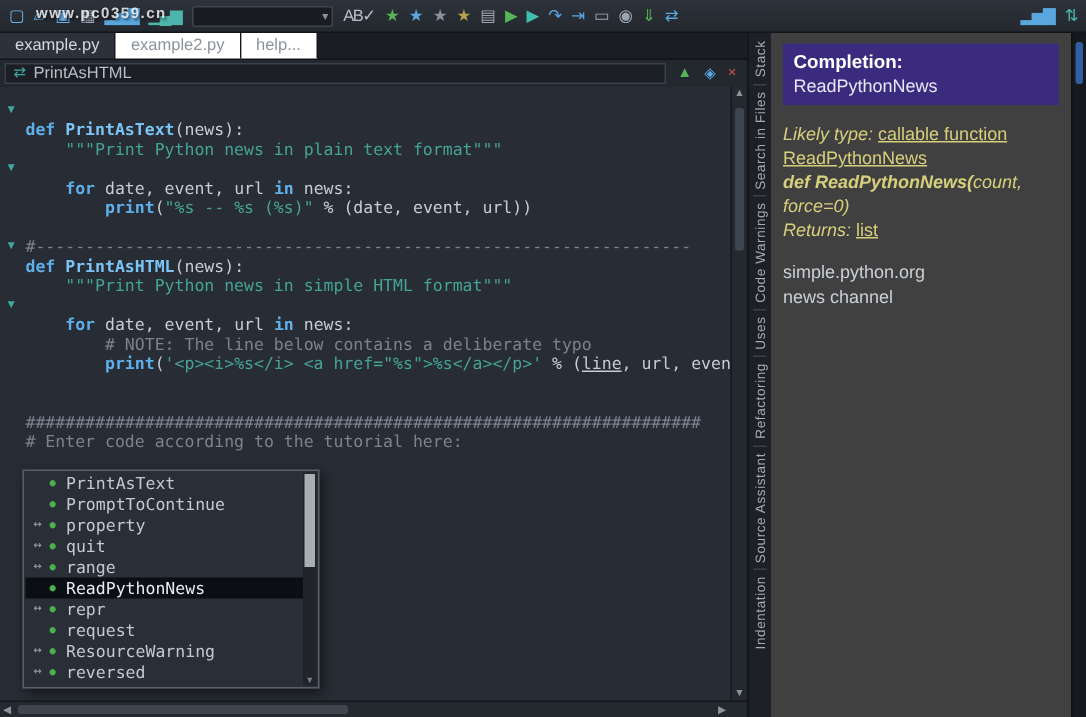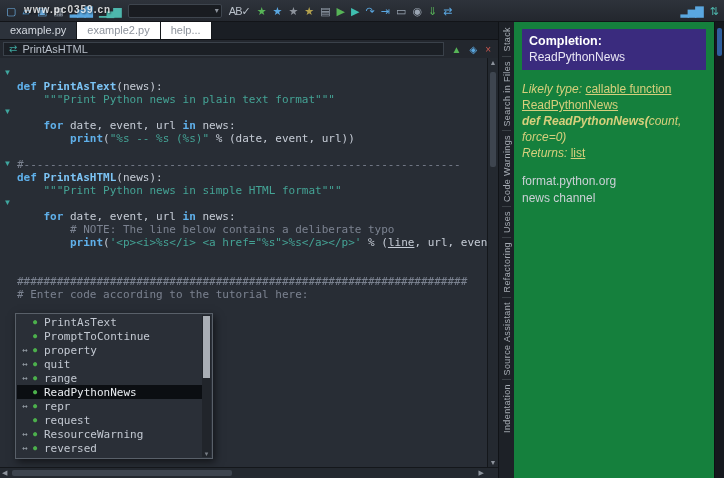--- a/index.html
+++ b/index.html
@@ -91,21 +91,21 @@
   .ac-scroll .arr { position:absolute; bottom:0; left:0; right:0; text-align:center; font-size:6px; color:#777d85; }
 
   
   .side-strip { width:16px; background:#1d2127; border-left:1px solid #101317;
     display:flex; flex-direction:column; align-items:center; padding:5px 0; }
   .side-tab { writing-mode:vertical-rl; transform:rotate(180deg); font-size:9px;
     color:#a6acb4; letter-spacing:.4px; white-space:nowrap; cursor:default; }
   .side-sep { width:9px; height:1px; background:#3a4046; margin:4px 0; }
 
   
-  .assist { flex:1; background:#15803d; padding:7px 8px; font-size:12px; color:#c9cdd3; overflow:hidden; }
+  .assist { flex:1; background:#404040; padding:7px 8px; font-size:12px; color:#c9cdd3; overflow:hidden; }
   .completion-box { background:#3a2b7e; padding:5px 7px 6px; margin-bottom:11px; }
   .completion-label { font-weight:bold; color:#ffffff; font-size:12.5px; }
   .completion-symbol { color:#e9e6f5; margin-top:2px; }
   .type-box { color:#d6cf7c; line-height:16px; margin-bottom:12px; }
   .lnk { text-decoration:underline; cursor:pointer; }
   .it { font-style:italic; }
   .sig-prefix { font-weight:bold; font-style:italic; }
   .doc-box { line-height:17px; color:#cbd0d6; }
   .doc-row { display:flex; justify-content:space-between; align-items:center; }
   .pep-badge { background:#44b14e; color:#0e3b12; font-size:9.5px; font-weight:bold;
@@ -335,21 +335,21 @@
           <span class="lnk">ReadPythonNews</span>
         </div>
         <div>
           <span class="sig-prefix">def ReadPythonNews(</span><span class="it">count, force=0)</span>
         </div>
         <div>
           <span class="it">Returns: </span><span class="lnk">list</span>
         </div>
       </div>
       <div class="doc-box">
-        <div>format.python.org</div>
+        <div>simple.python.org</div>
         <div>news channel</div>
       </div>
     </div>
 
     <div class="right-strip">
       <div class="thumb"></div>
     </div>
   </div>
 </div>
 

